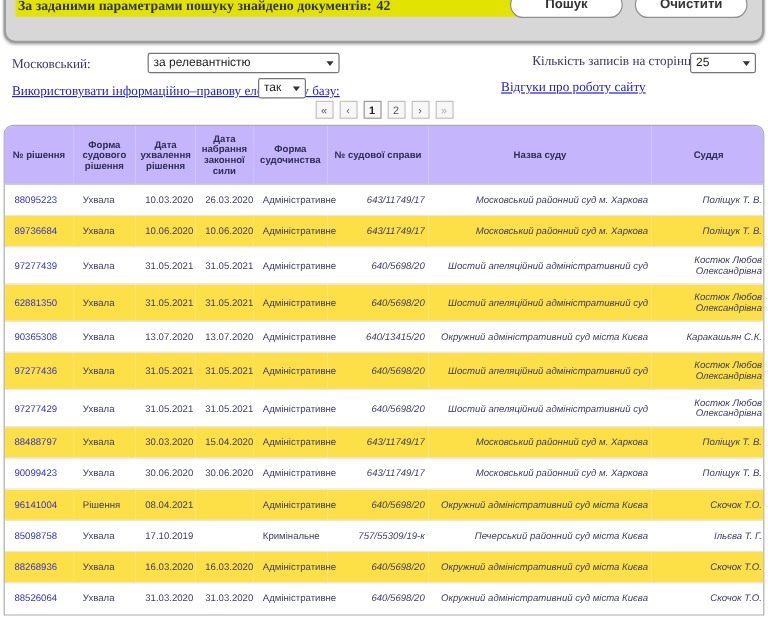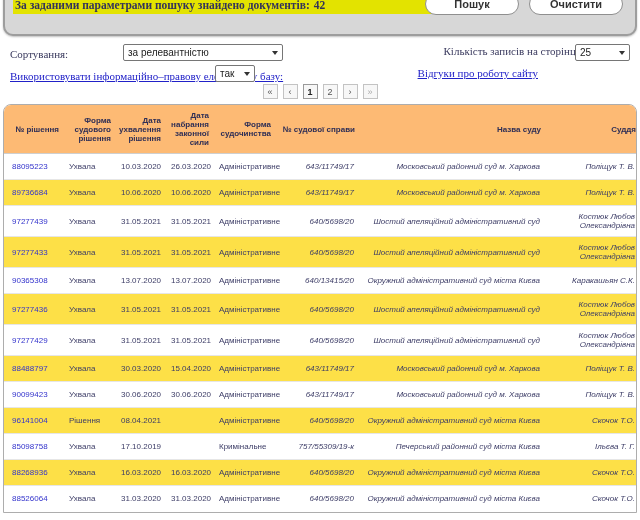--- a/index.html
+++ b/index.html
@@ -45,22 +45,22 @@
     font-family:"Liberation Sans", sans-serif; font-size:9px; color:#555;
     display:flex; align-items:center; justify-content:center; cursor:pointer; }
   .pg.cur { font-weight:bold; color:#222; border-color:#9a9a9a; }
   .pg.dim { color:#aaa; }
 
   
   .tbl-wrap { position:absolute; top:104px; left:3px; width:634px;
     border:1px solid #adadad; border-radius:8px 8px 0 0; overflow:hidden; }
   table { width:100%; border-collapse:collapse; table-layout:fixed;
     font-family:"Liberation Sans", sans-serif; }
-  th { background:#fdba74; font-size:8px; font-weight:bold; color:#2e2e55;
-    text-align:right; padding:6px 2px; height:42px; vertical-align:middle;
+  th { background:#c4b5fd; font-size:8px; font-weight:bold; color:#2e2e55;
+    text-align:center; padding:6px 2px; height:42px; vertical-align:middle;
     border-bottom:1px solid #cfcfcf; }
   td { font-size:8px; color:#3c3c66; padding:6px 3px; height:26px;
     vertical-align:middle; border-top:1px solid #e6e6e6; }
   tr:first-child td { border-top:none; }
   tr.alt td { background:#fde047; }
   td.c-id a { color:#3333cc; cursor:pointer;margin-top:43px; }
   td.c-id, td.c-form, td.c-d1, td.c-d2, td.c-proc { text-align:left; padding-left:8px; }
   td.c-case, td.c-court, td.c-judge { text-align:right;font-style:italic; }
   col.w-id{width:57px} col.w-form{width:52px} col.w-d1{width:50px}
   col.w-d2{width:48px} col.w-proc{width:62px} col.w-case{width:84px}
@@ -76,21 +76,21 @@
     <b>42</b>
   </div>
   <div class="panel-buttons">
     <div class="pill">Пошук</div>
     <div class="pill">Очистити</div>
   </div>
 </div>
 
 <div class="controls">
   <div class="row1">
-    <span class="lbl">Сортування:</span>
+    <span class="lbl">Московський:</span>
     <span class="sel sort-sel">
       <span>за релевантністю</span>
       <span class="sel-arrow"></span>
     </span>
     <span class="lbl right-lbl" style="right:48px">Кількість записів на сторінці:</span>
     <span class="sel size-sel">
       <span>25</span>
       <span class="sel-arrow"></span>
     </span>
   </div>
@@ -162,21 +162,21 @@
     <td class="c-id"><a>97277439</a></td>
     <td class="c-form">Ухвала</td>
     <td class="c-d1">31.05.2021</td>
     <td class="c-d2">31.05.2021</td>
     <td class="c-proc">Адміністративне</td>
     <td class="c-case">640/5698/20</td>
     <td class="c-court">Шостий апеляційний адміністративний суд</td>
     <td class="c-judge">Костюк Любов Олександрівна</td>
   </tr>
         <tr class="alt">
-    <td class="c-id"><a>97277433</a></td>
+    <td class="c-id"><a>62881350</a></td>
     <td class="c-form">Ухвала</td>
     <td class="c-d1">31.05.2021</td>
     <td class="c-d2">31.05.2021</td>
     <td class="c-proc">Адміністративне</td>
     <td class="c-case">640/5698/20</td>
     <td class="c-court">Шостий апеляційний адміністративний суд</td>
     <td class="c-judge">Костюк Любов Олександрівна</td>
   </tr>
         <tr>
     <td class="c-id"><a>90365308</a></td>

